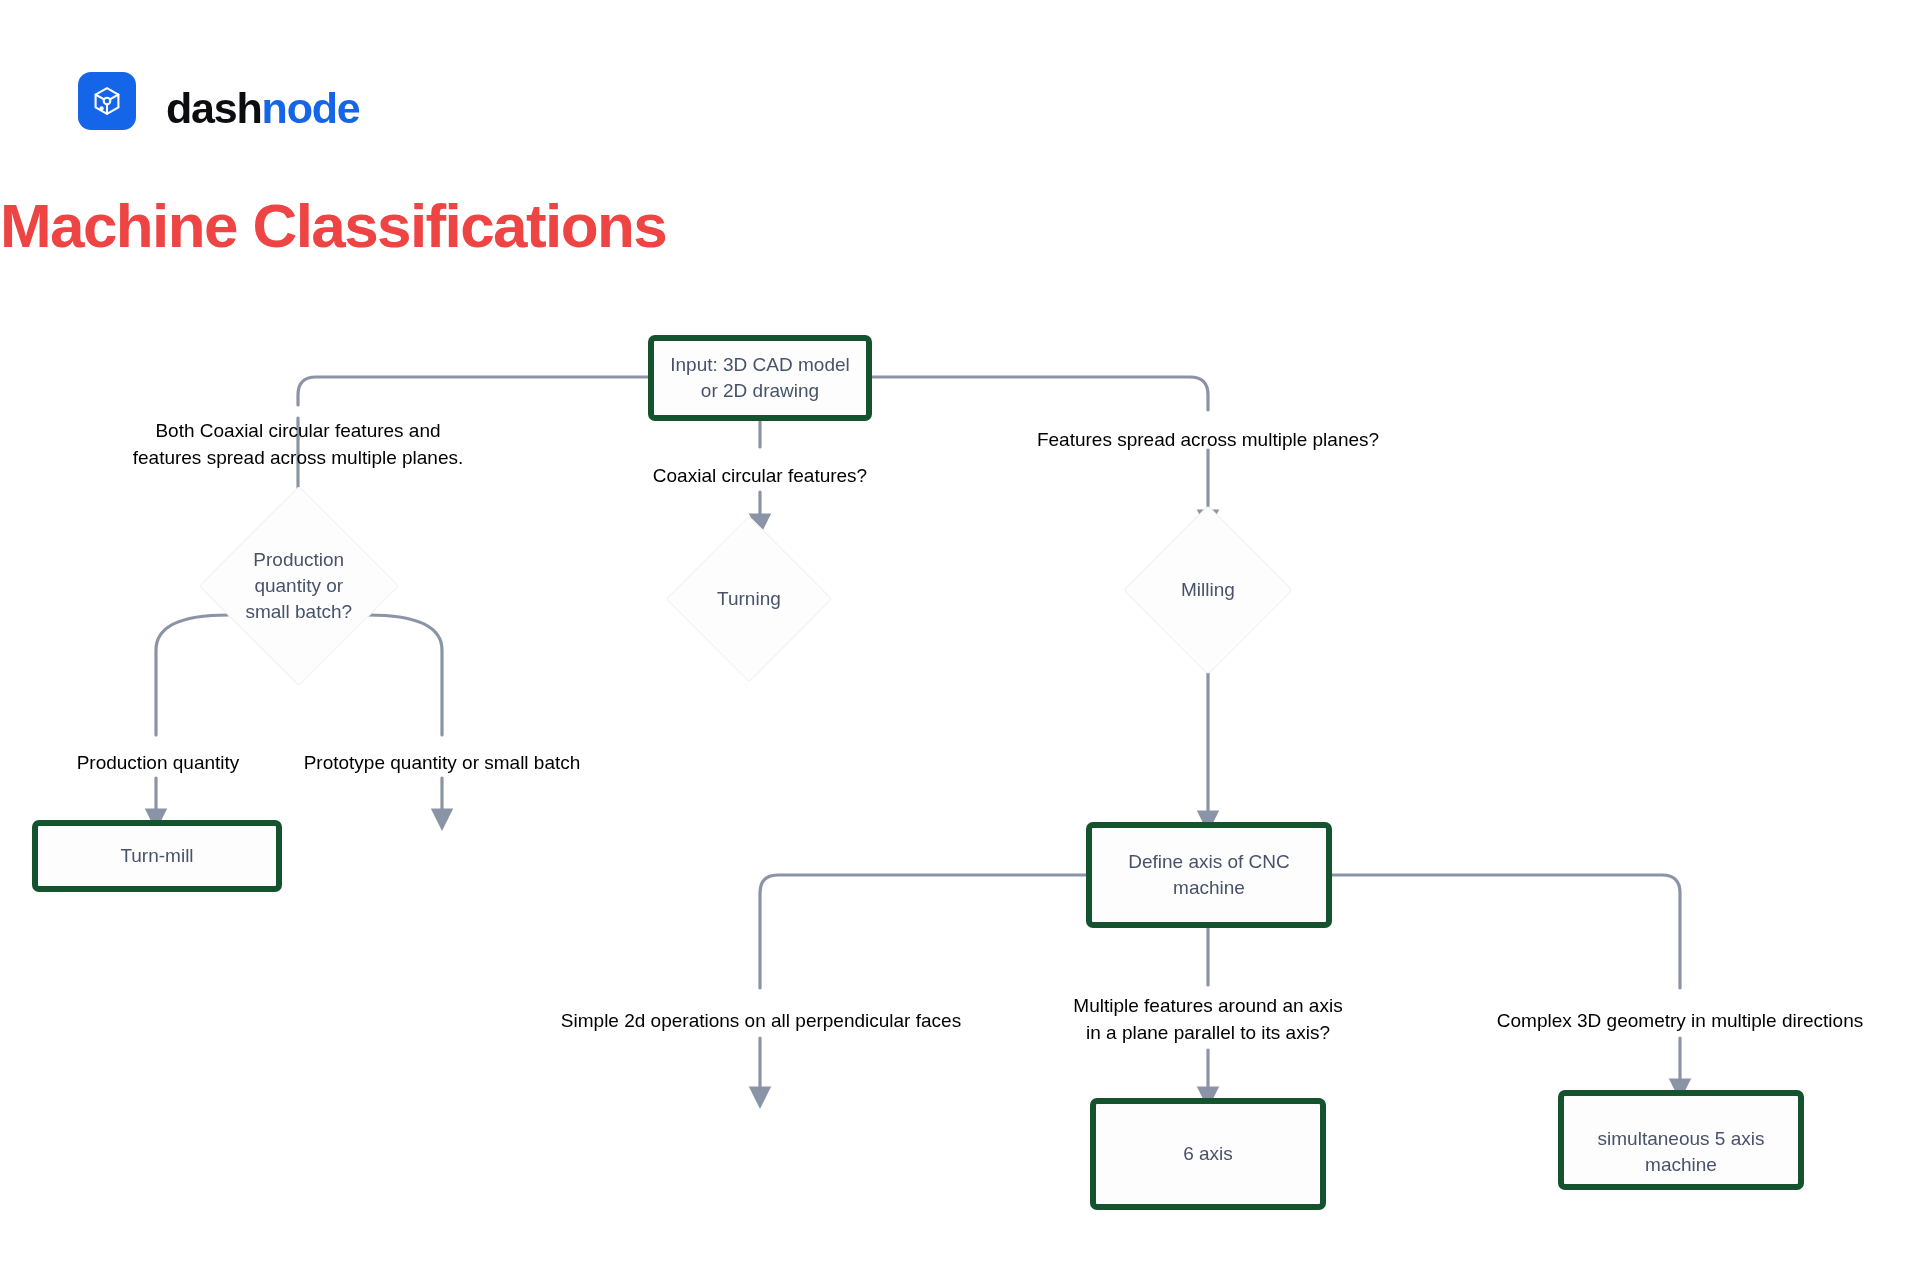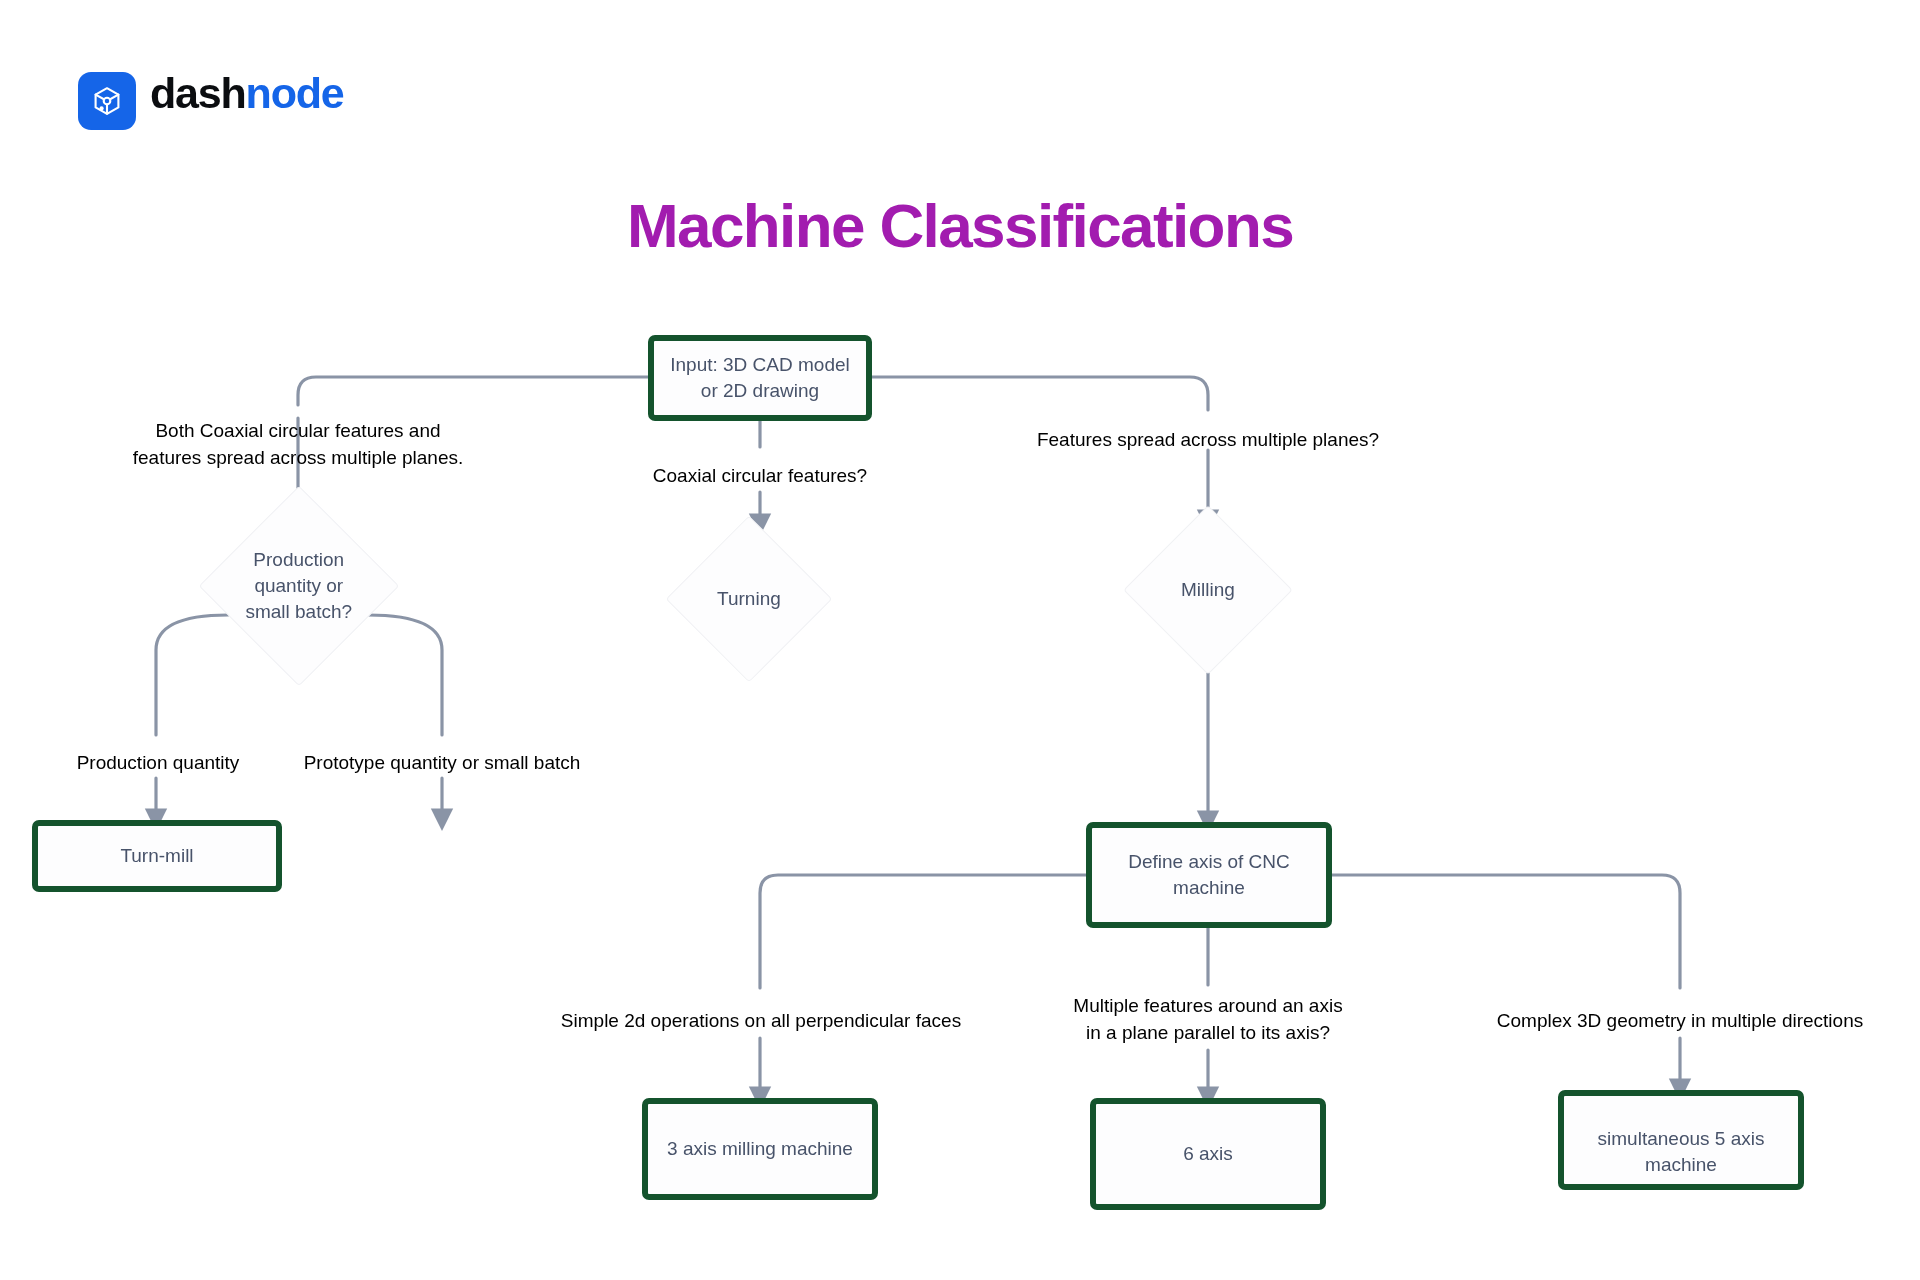--- a/index.html
+++ b/index.html
@@ -15,22 +15,22 @@
     font-family: "Liberation Sans", "DejaVu Sans", sans-serif;
     color: #465166;
   }
 
   
   #brand {
     position: absolute;
     left: 78px;
     top: 72px;
     display: flex;
-    align-items: flex-start;
-    gap: 14px;
+    align-items: flex-end;
+    gap: 30px;
   }
   #brand-mark {
     width: 58px;
     height: 58px;
     border-radius: 13px;
     background: #1565E8;
     display: flex;
     align-items: center;
     justify-content: center;
   }
@@ -42,25 +42,25 @@
   }
   .wm-dark { color: #0b0d10; }
   .wm-blue { color: #1565E8; }
 
   
   #page-title {
     position: absolute;
     left: 0;
     top: 190px;
     width: 1920px;
-    text-align: center;
+    text-align: left;
     font-size: 62px;
     font-weight: 700;
     letter-spacing: -1.6px;
-    color: #a21caf;
+    color: #ef4444;
   }
 
   
   #diagram {
     position: absolute;
     left: 0;
     top: 0;
     width: 1920px;
     height: 1280px;
   }
@@ -194,23 +194,20 @@
   <div class="node box" style="left:32px; top:820px; width:250px; height:72px;">
     <span>Turn-mill</span>
   </div>
 
 
   <div class="node box" style="left:1086px; top:822px; width:246px; height:106px;">
     <span style="white-space:pre-line;">Define axis of CNC
 machine</span>
   </div>
 
-  <div class="node box" style="left:642px; top:1098px; width:236px; height:102px;">
-    <span>3 axis milling machine</span>
-  </div>
 
   <div class="node box" style="left:1090px; top:1098px; width:236px; height:112px;">
     <span>6 axis</span>
   </div>
 
   <div class="node box" style="left:1558px; top:1090px; width:246px; height:100px;align-items:flex-end;">
     <span style="white-space:pre-line;">simultaneous 5 axis
 machine</span>
   </div>
 

